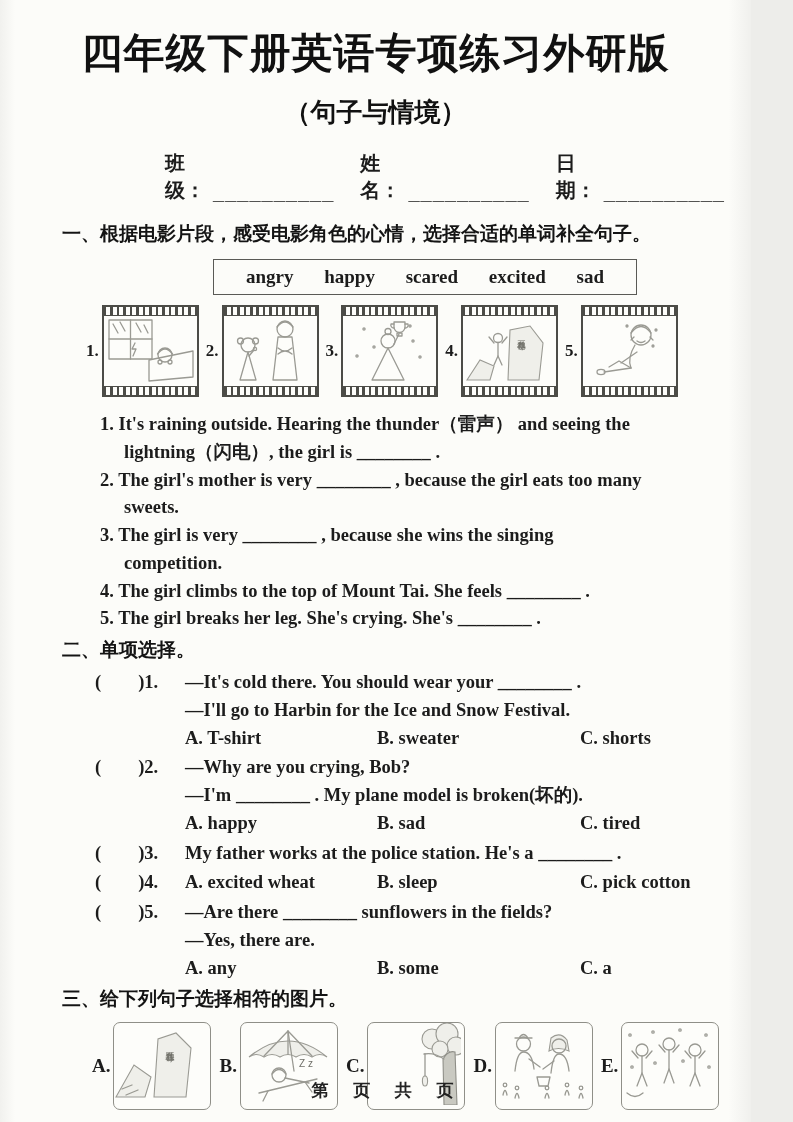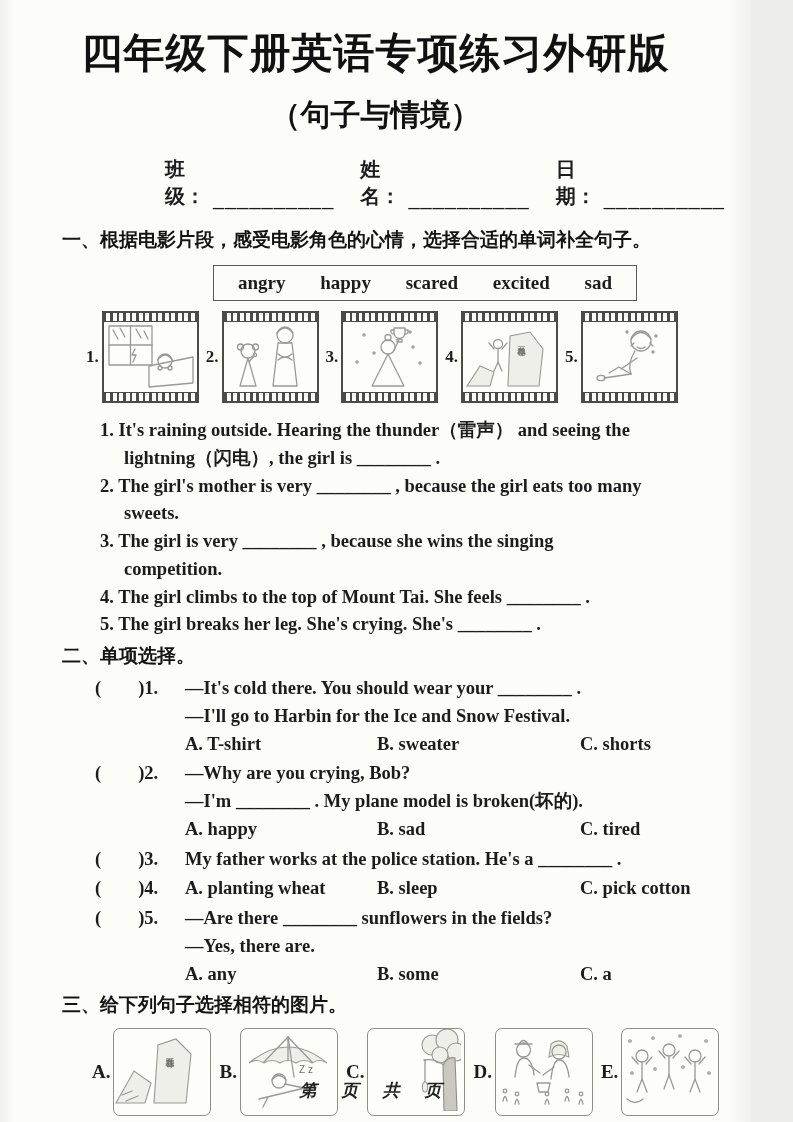--- a/index.html
+++ b/index.html
@@ -16,39 +16,39 @@
   }
   
   .title {
     margin:26px 40px 0; text-align:center;
     font-family:"Liberation Sans","DejaVu Sans",sans-serif;
     font-size:41px; font-weight:700; letter-spacing:1px; color:#111;
   }
   .subtitle {
     margin:14px 0 0; text-align:center;
     font-family:Liberation Serif, serif;
-    font-size:30px; font-weight:700; color:#111;
+    font-size:26px; font-weight:700; color:#111;
   }
   .info-line {
     margin:20px 0 17px 165px;
     font-family:"Liberation Sans","DejaVu Sans",sans-serif;
     font-size:20px; font-weight:700; display:flex; align-items:flex-end;
   }
   .info-field { display:flex; align-items:flex-end; margin-right:26px; }
-  .info-blank { letter-spacing:1px; font-weight:400; }
+  .info-blank { letter-spacing:1px; font-weight:700; }
   
   .sec-heading {
     margin:4px 0 0 62px;
     font-family:"Liberation Sans","DejaVu Sans",sans-serif;
     font-size:19px; font-weight:700; color:#141414;
   }
   
   .word-bank {
     margin:12px 0 0 213px; width:424px; box-sizing:border-box;
-    border:1.5px solid #5a5a56; padding:6px 24px;
+    border:1.5px solid #5a5a56; padding:6px 32px;
     display:flex; justify-content:space-between;
     font-size:19px; font-weight:700;
   }
   
   .film-row { display:flex; align-items:center; margin:10px 0 0 86px; }
   .film-unit { display:flex; align-items:center; margin-right:7px; }
   .film-num { font-size:17px; font-weight:700; margin-right:3px; }
   .film { width:97px; border:2.5px solid #4c4c47; background:#fdfdfa; box-sizing:border-box; }
   .sprk {
     height:8px;
@@ -88,23 +88,23 @@
   
   .pic-row { display:flex; align-items:center; margin:10px 0 0 92px; }
   .pic-unit { display:flex; align-items:center; margin-right:8px; }
   .pic-label { font-size:19px; font-weight:700; margin-right:3px; }
   .pic-box {
     width:96px; height:86px; border:1.5px solid #8f8f88; border-radius:7px;
     background:#fdfdfa; overflow:hidden;
   }
   
   .footer {
-    position:absolute; bottom:20px; left:0; width:100%; text-align:center;
+    position:absolute; bottom:20px; left:12px; width:100%; text-align:center;
     font-family:"Liberation Sans","DejaVu Sans",sans-serif;
-    font-size:17px; font-weight:600; letter-spacing:10px; color:#222;font-style:italic;
+    font-size:17px; font-weight:600; letter-spacing:10px; color:#222;
   }
 </style>
 </head>
 <body>
 
 <div class="page">
 
   <div class="title">四年级下册英语专项练习外研版</div>
   <div class="subtitle">（句子与情境）</div>
 
@@ -291,21 +291,21 @@
       <span class="mcq-prefix">(        )3.</span>
       <div class="mcq-body">
         <div class="mcq-line">My father works at the police station. He's a ________ .</div>
       </div>
     </div>
 
     <div class="mcq-item">
       <span class="mcq-prefix">(        )4.</span>
       <div class="mcq-body">
         <div class="opt-row">
-          <span class="opt a">A. planting wheat</span>
+          <span class="opt a">A. excited wheat</span>
           <span class="opt b">B. sleep</span>
           <span class="opt c">C. pick cotton</span>
         </div>
       </div>
     </div>
 
     <div class="mcq-item">
       <span class="mcq-prefix">(        )5.</span>
       <div class="mcq-body">
         <div class="mcq-line">—Are there ________ sunflowers in the fields?</div>

